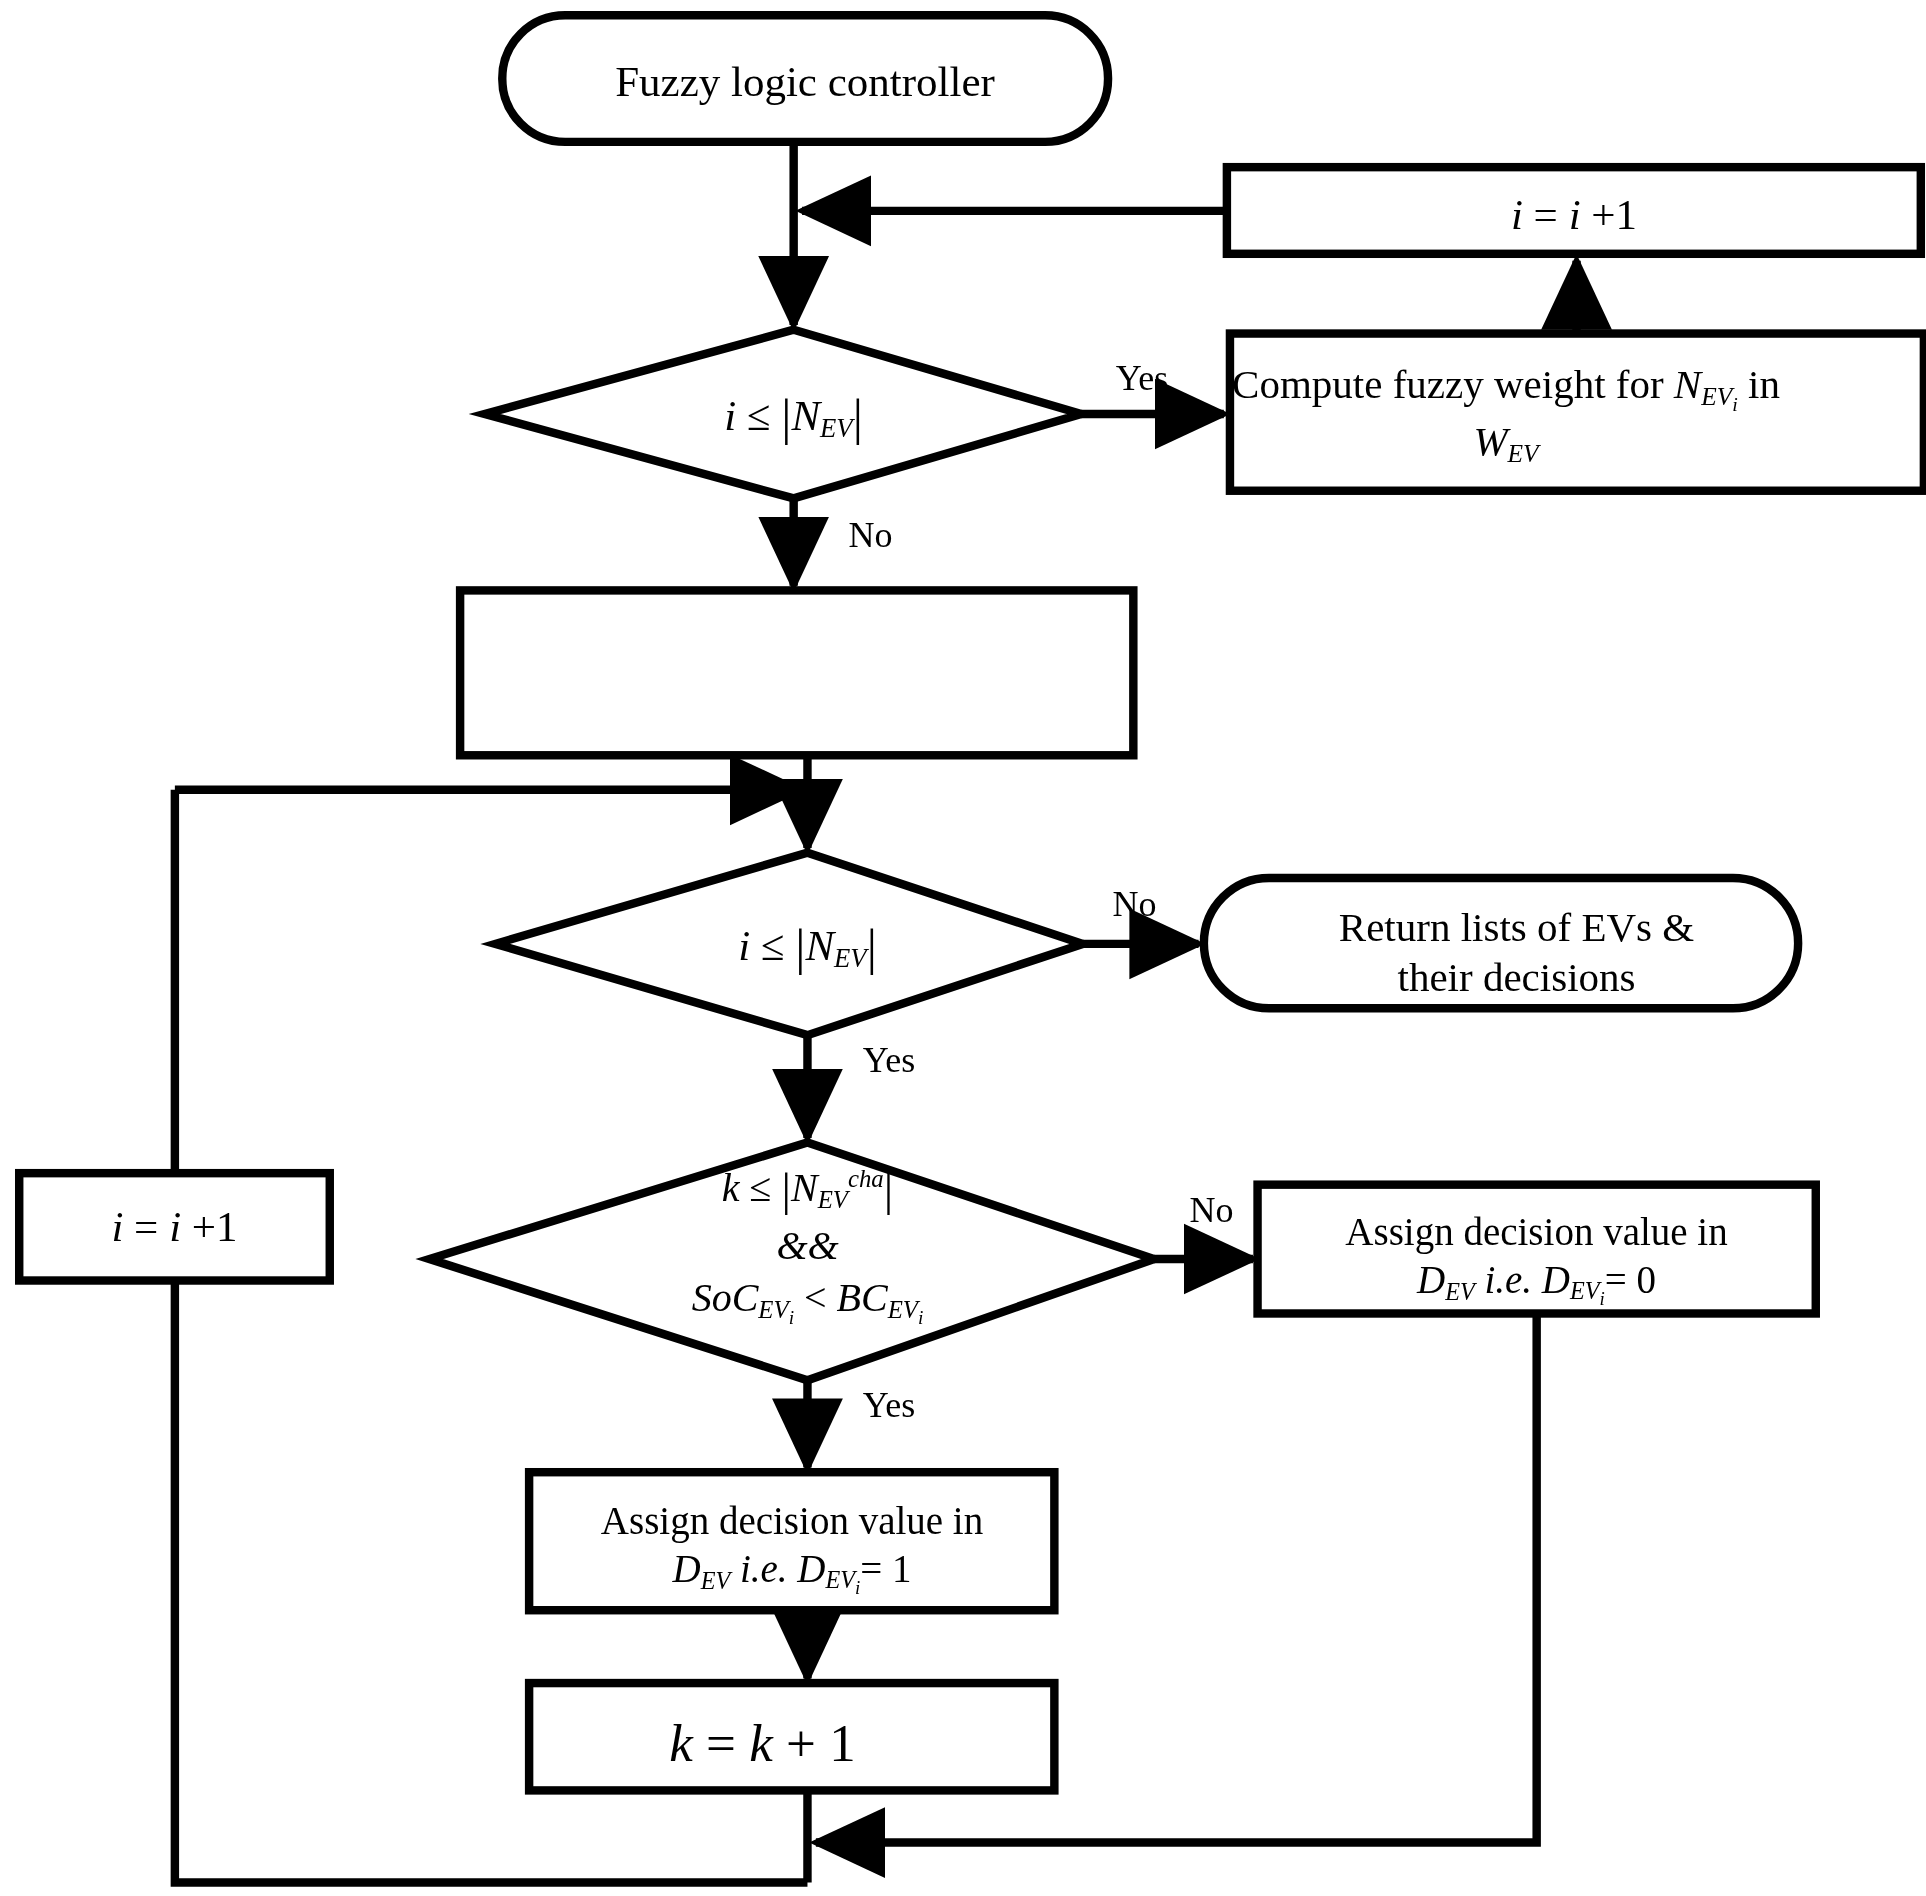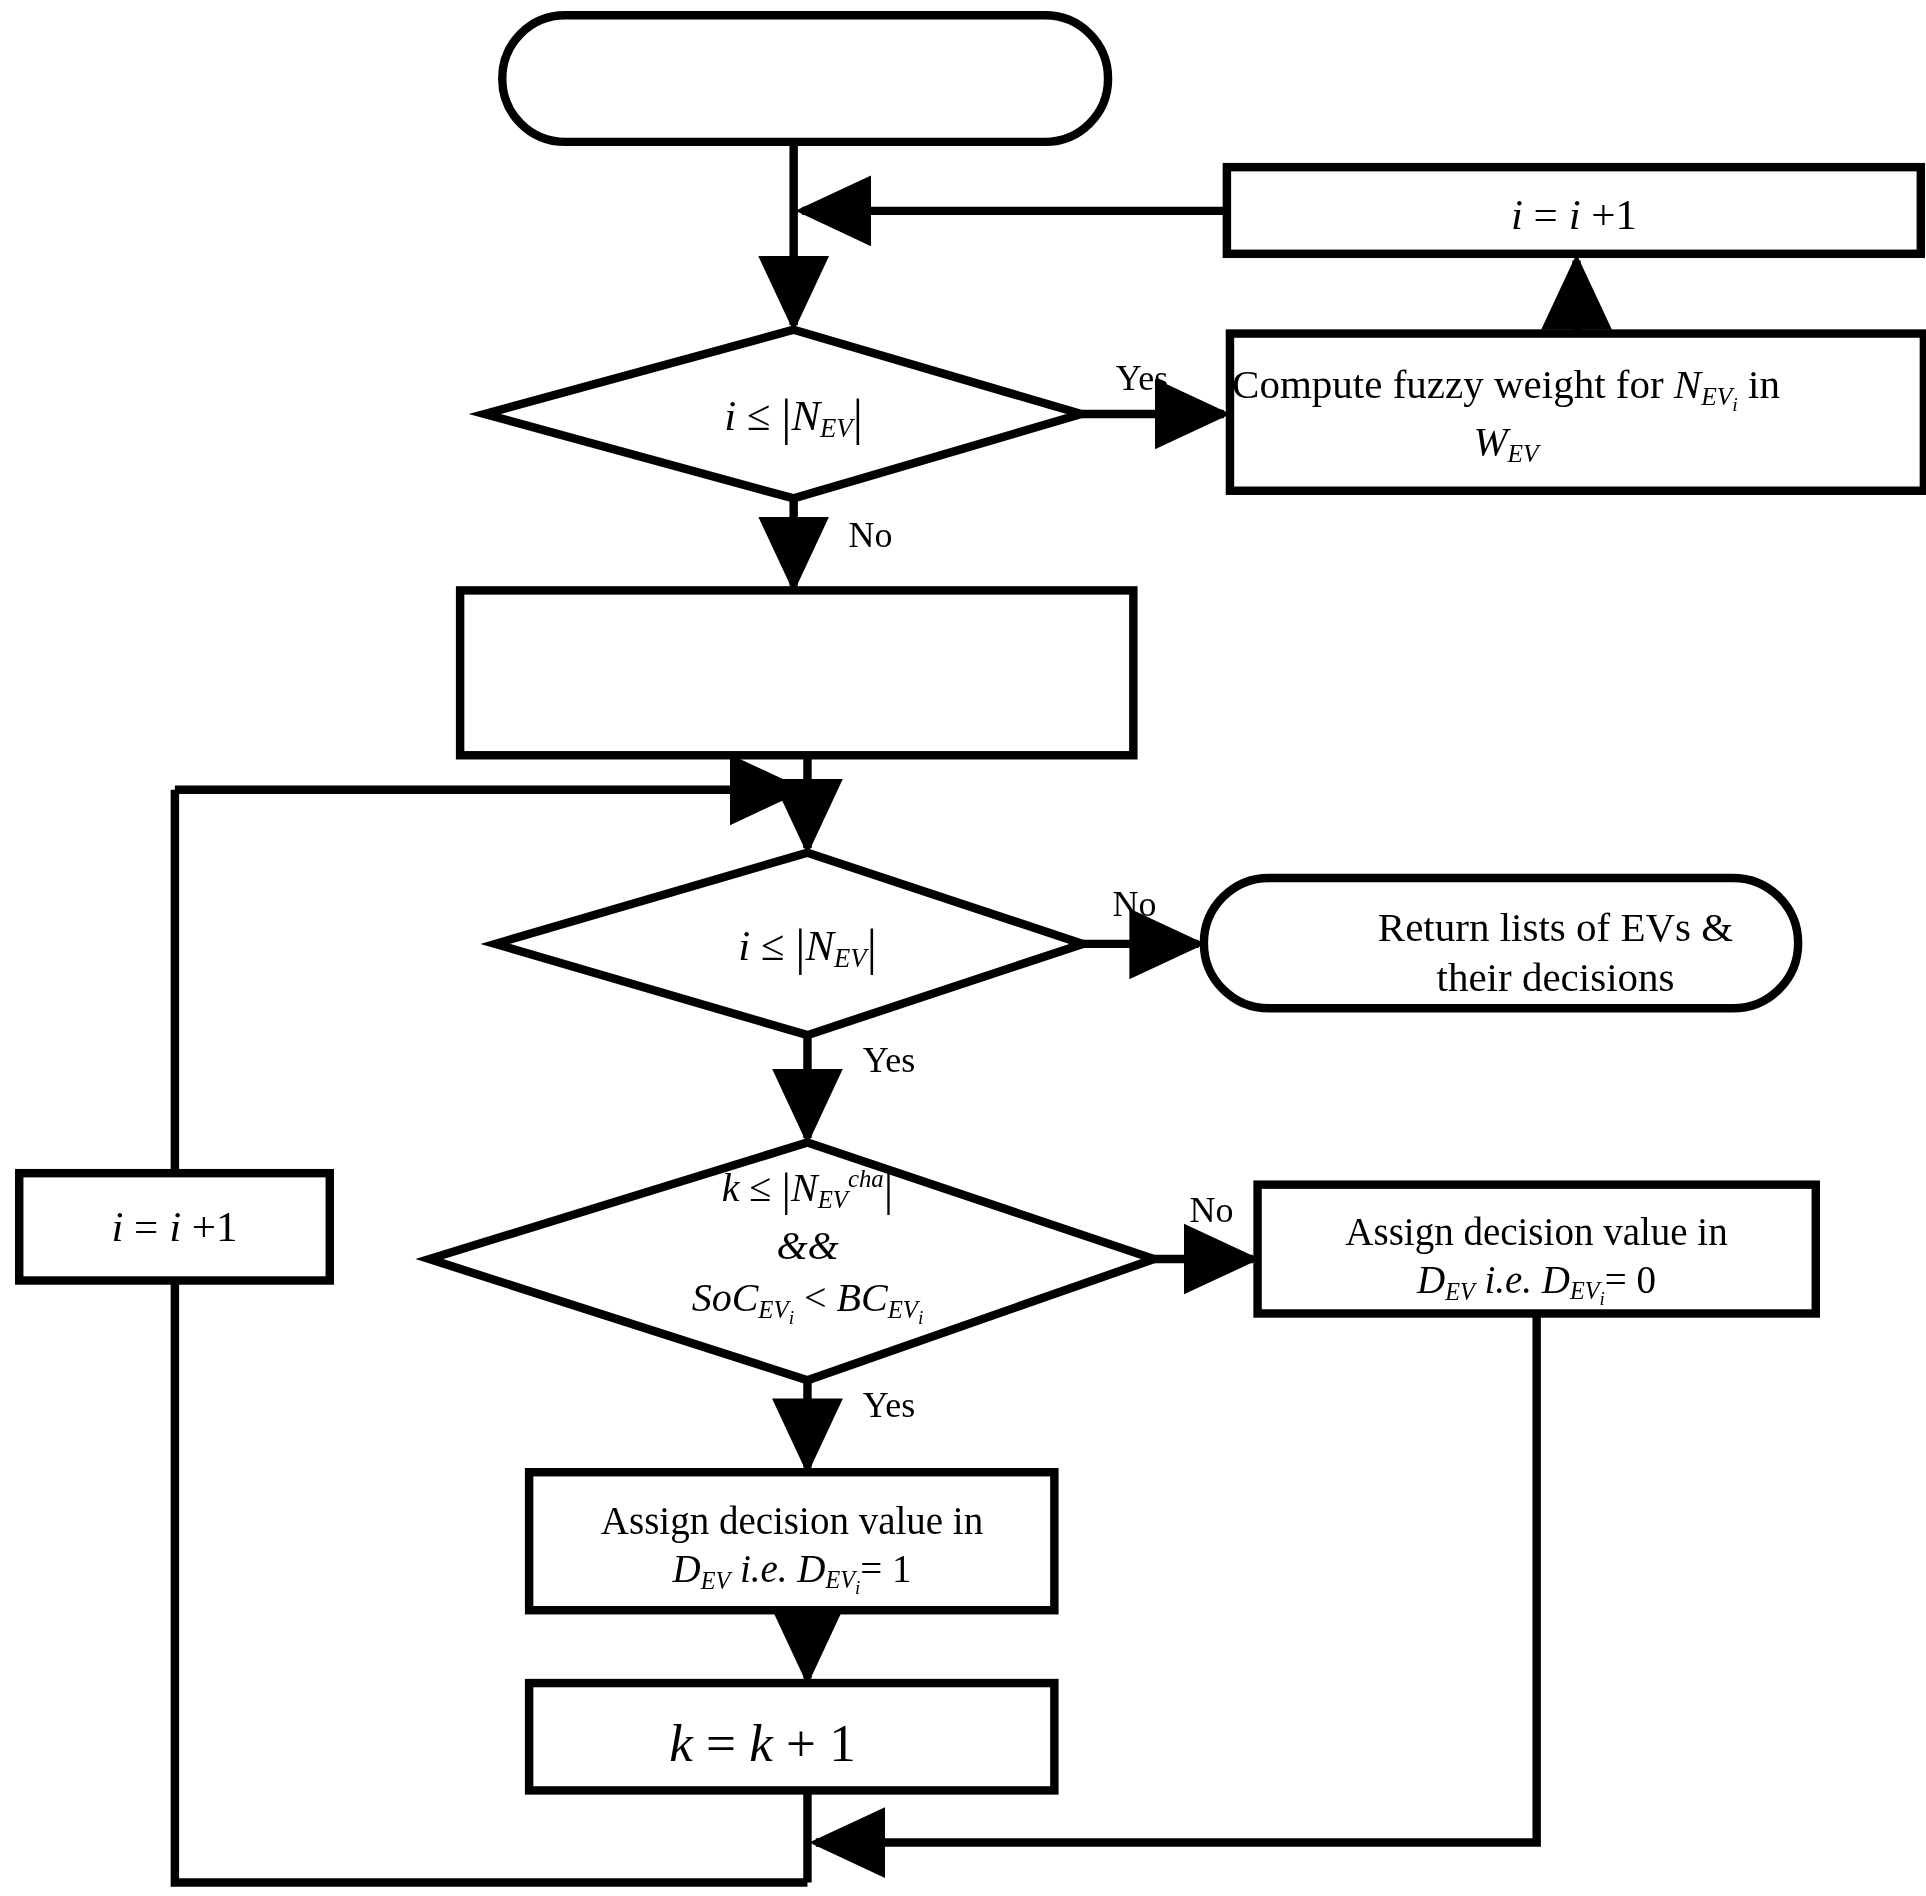--- a/index.html
+++ b/index.html
@@ -135,40 +135,41 @@
     <path class="conn" d="M 1053,2335 L 1053,2455"></path>
 
     <path class="conn" d="M 2004,1713 L 2004,2403 L 1064,2403" marker-end="url(#ah)"></path>
 
     <path class="conn" d="M 1053,2455 L 228,2455 L 228,1670"></path>
 
     <path class="conn" d="M 228,1530 L 228,1030"></path>
 
   </svg>
 
+  <div class="txt t-roman node-text" style="left:502px; top:56px; width:606px; font-size:43px;">Fuzzy logic controller</div>
 
   <div class="txt t-roman" style="left:1227px; top:189px; width:694px; font-size:43px;">
     <span class="mi">i</span> = <span class="mi">i</span> +1
   </div>
 
   <div class="txt t-roman" style="left:640px; top:387px; width:307px; font-size:43px;">
     <span class="mi">i</span> ≤ <span class="bigbar">|</span><span class="mi">N<sub>EV</sub></span><span class="bigbar">|</span>
   </div>
 
   <div class="txt t-roman wrap" style="left:1182px; top:359px; width:648px; font-size:41px;text-align:center;">
     Compute fuzzy weight for <span class="mi">N<sub>EV<sub>i</sub></sub></span> in<br>
     <span class="mi">W<sub>EV</sub></span>
   </div>
 
 
   <div class="txt t-roman" style="left:654px; top:917px; width:307px; font-size:43px;">
     <span class="mi">i</span> ≤ <span class="bigbar">|</span><span class="mi">N<sub>EV</sub></span><span class="bigbar">|</span>
   </div>
 
-  <div class="txt t-roman wrap" style="left:1266px; top:902px; width:579px; font-size:41px;">
+  <div class="txt t-roman wrap" style="left:1227px; top:902px; width:579px; font-size:41px;">
     Return lists of EVs &amp;<br>their decisions
   </div>
 
   <div class="txt t-roman wrap" style="left:608px; top:1159px; width:399px; font-size:40px; line-height:1.3;">
     <span class="mi">k</span> ≤ <span class="bigbar">|</span><span class="mi">N<sub>EV</sub><sup>cha</sup></span><span class="bigbar">|</span><br>
     <span class="mi">&amp;&amp;</span><br>
     <span class="mi">SoC<sub>EV<sub>i</sub></sub></span> &lt; <span class="mi">BC<sub>EV<sub>i</sub></sub></span>
   </div>
 
   <div class="txt t-roman wrap" style="left:1265px; top:1208px; width:543px; font-size:39px;">

